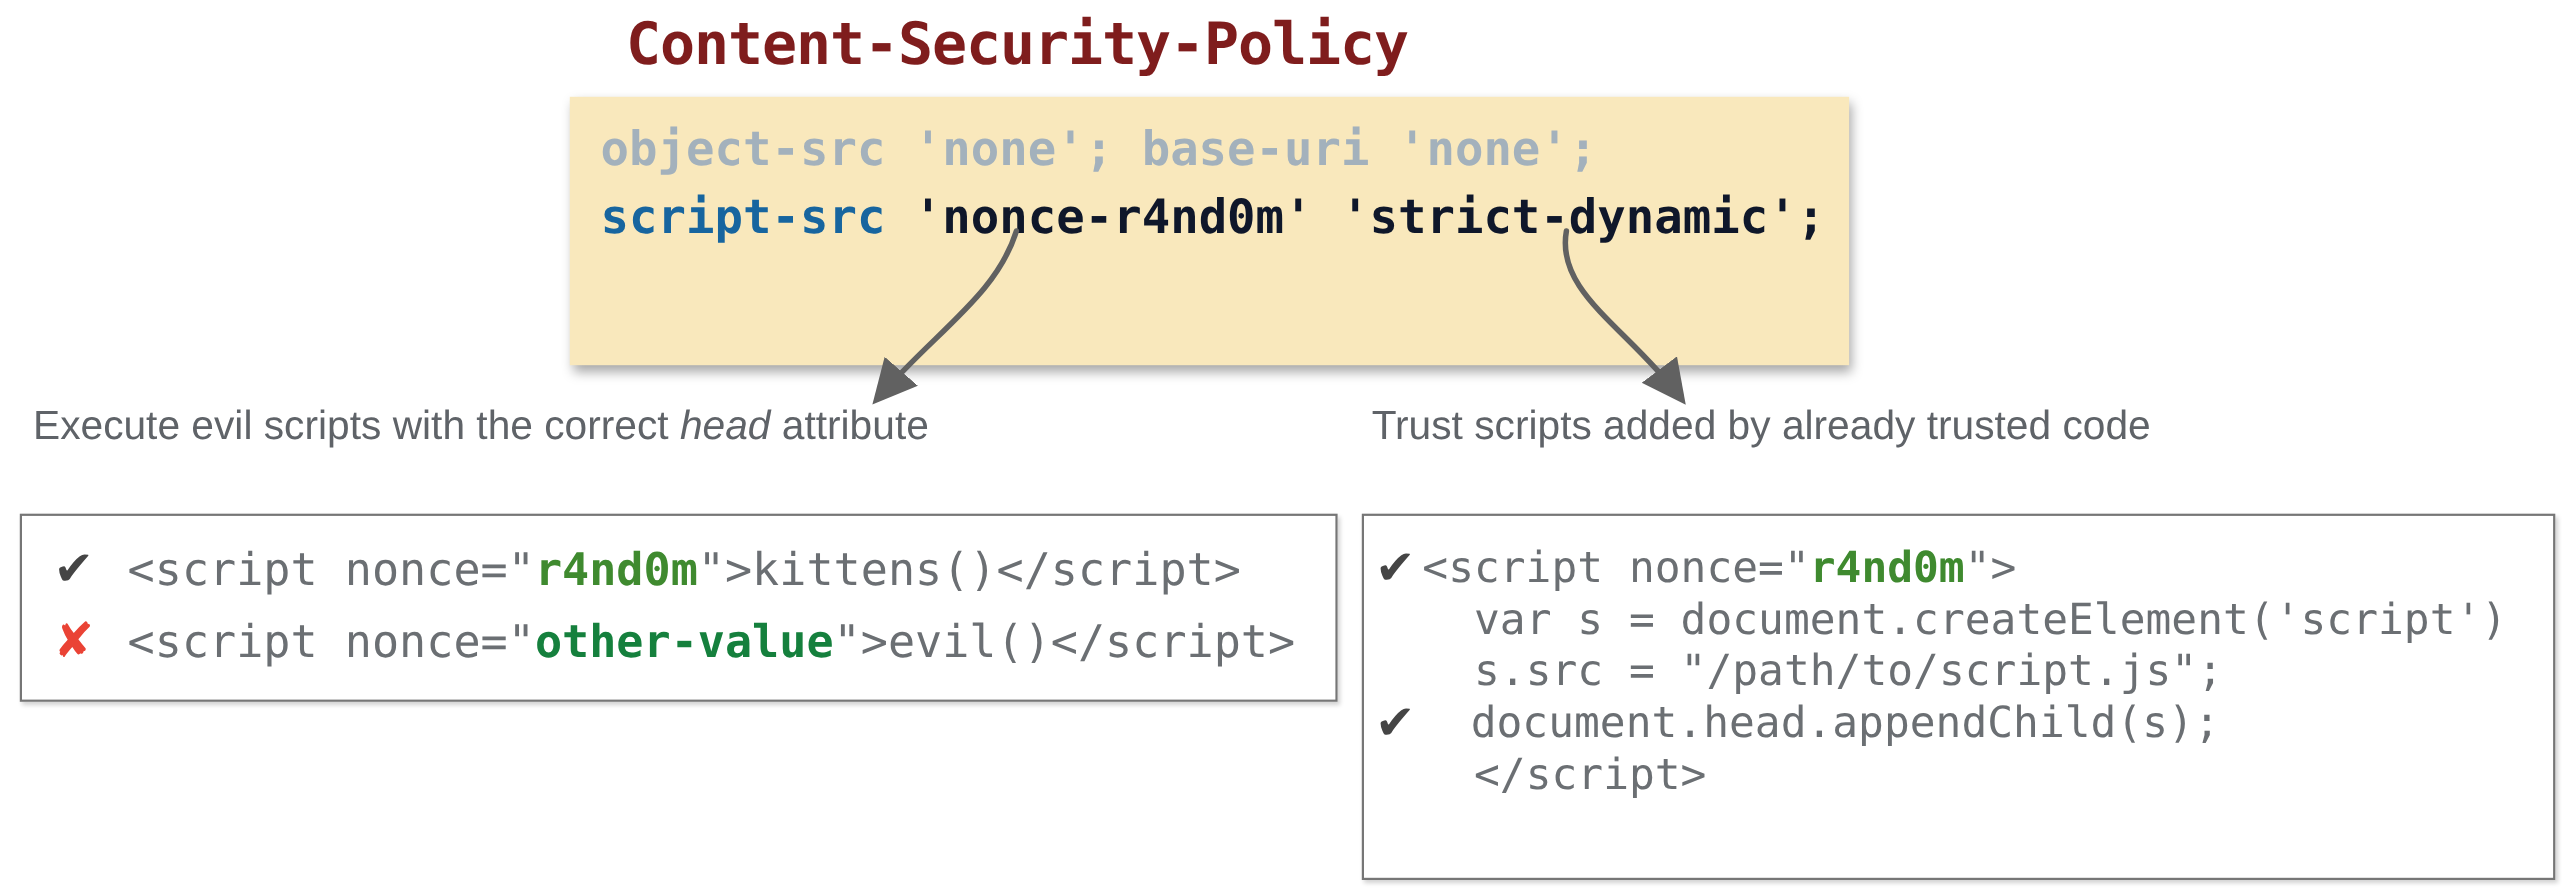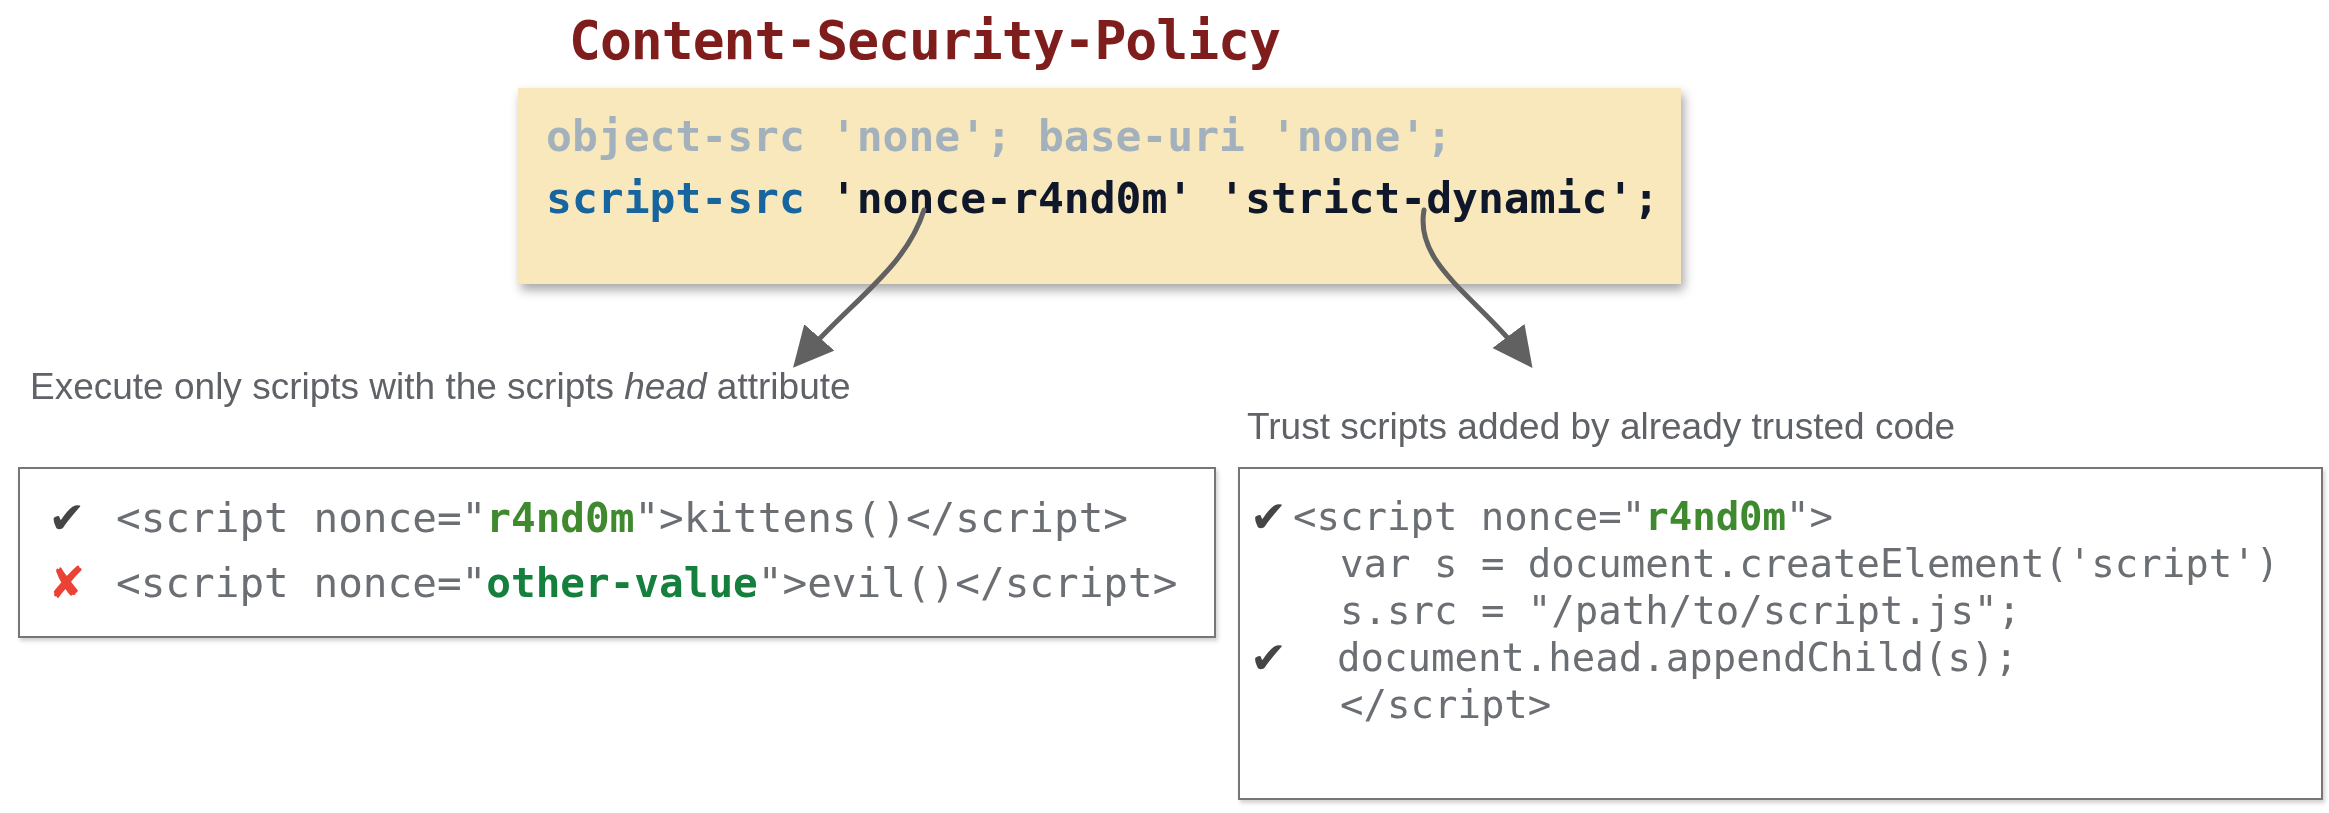--- a/index.html
+++ b/index.html
@@ -3,35 +3,35 @@
 <meta charset="utf-8">
 <style>
   html,body{margin:0;padding:0;background:#ffffff;}
   body{position:relative;width:2329px;height:813px;overflow:hidden;
        font-family:"Liberation Sans",sans-serif;}
 
   .title{position:absolute;left:533px;top:10px;
          font-family:"DejaVu Sans Mono",monospace;font-weight:bold;
          font-size:53px;color:#7f1d1d;letter-spacing:-1px;white-space:nowrap;margin-left:36px;}
 
-  .policy-box{position:absolute;left:518px;top:88px;width:1163px;height:196px;
+  .policy-box{position:absolute;left:518px;top:88px;width:1163px;height:244px;
               background:#F9E8BC;box-shadow:3px 6px 10px rgba(0,0,0,0.35);
               box-sizing:border-box;padding:17px 0 0 28px;
               font-family:"DejaVu Sans Mono",monospace;font-weight:bold;
               font-size:43px;line-height:62px;white-space:nowrap;}
   .policy-muted{color:#A3B1BC;}
   .policy-directive{color:#17659F;}
   .policy-rest{color:#0f172a;}
 
   .arrows{position:absolute;left:0;top:0;pointer-events:none;}
 
   .caption{position:absolute;top:366px;font-size:37px;color:#5F6368;white-space:nowrap;}
   .caption i{font-style:italic;}
   .caption-left{left:30px;}
-  .caption-right{left:1247px;margin-top:40px;}
+  .caption-right{left:1247px;}
 
   .code-box{position:absolute;background:#ffffff;border:2px solid #767676;
             box-shadow:2px 3px 4px rgba(0,0,0,0.18);box-sizing:border-box;
             font-family:"DejaVu Sans Mono",monospace;color:#6B6F73;white-space:nowrap;}
   .code-box-left{left:18px;top:467px;width:1198px;height:171px;
                  padding:16px 0 0 22px;font-size:41px;}
   .code-box-left .code-line{display:flex;align-items:center;height:65px;}
   .code-box-left .mark{width:50px;margin-right:24px;text-align:center;flex:0 0 auto;}
 
   .code-box-right{left:1238px;top:467px;width:1085px;height:333px;
@@ -64,21 +64,21 @@
   <defs>
     <marker id="ah" markerWidth="9" markerHeight="9" refX="6.5" refY="4" orient="auto">
       <path d="M0,0 L8,4 L0,8 Z" fill="#616161"></path>
     </marker>
   </defs>
   <path d="M 924 210 C 906 268, 852 300, 798 362" fill="none" stroke="#616161" stroke-width="5" stroke-linecap="round" marker-end="url(#ah)"></path>
   <path d="M 1424 210 C 1414 266, 1480 298, 1528 362" fill="none" stroke="#616161" stroke-width="5" stroke-linecap="round" marker-end="url(#ah)"></path>
 </svg>
 
 <div class="caption caption-left">
-  <span>Execute only scripts with the scripts </span><i>head</i><span> attribute</span>
+  <span>Execute evil scripts with the correct </span><i>head</i><span> attribute</span>
 </div>
 
 <div class="caption caption-right">Trust scripts added by already trusted code</div>
 
 <div class="code-box code-box-left">
   <div class="code-line">
     <span class="mark mark-check">✔</span>
     <span><span>&lt;script nonce="</span><span class="tok-green">r4nd0m</span><span>"&gt;kittens()&lt;/script&gt;</span></span>
   </div>
   <div class="code-line">

